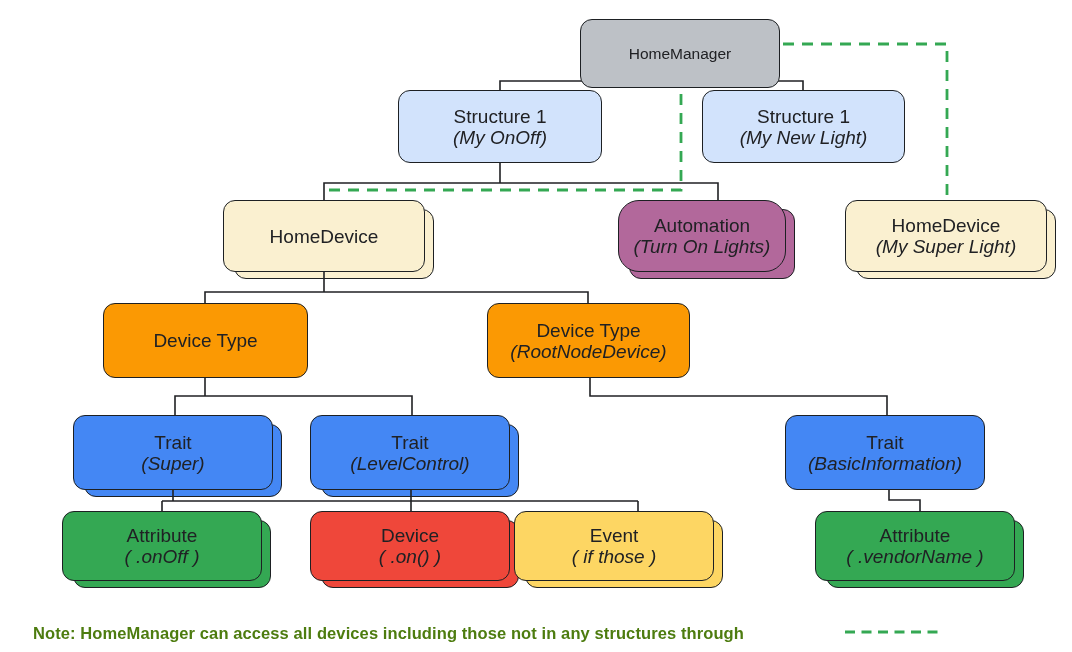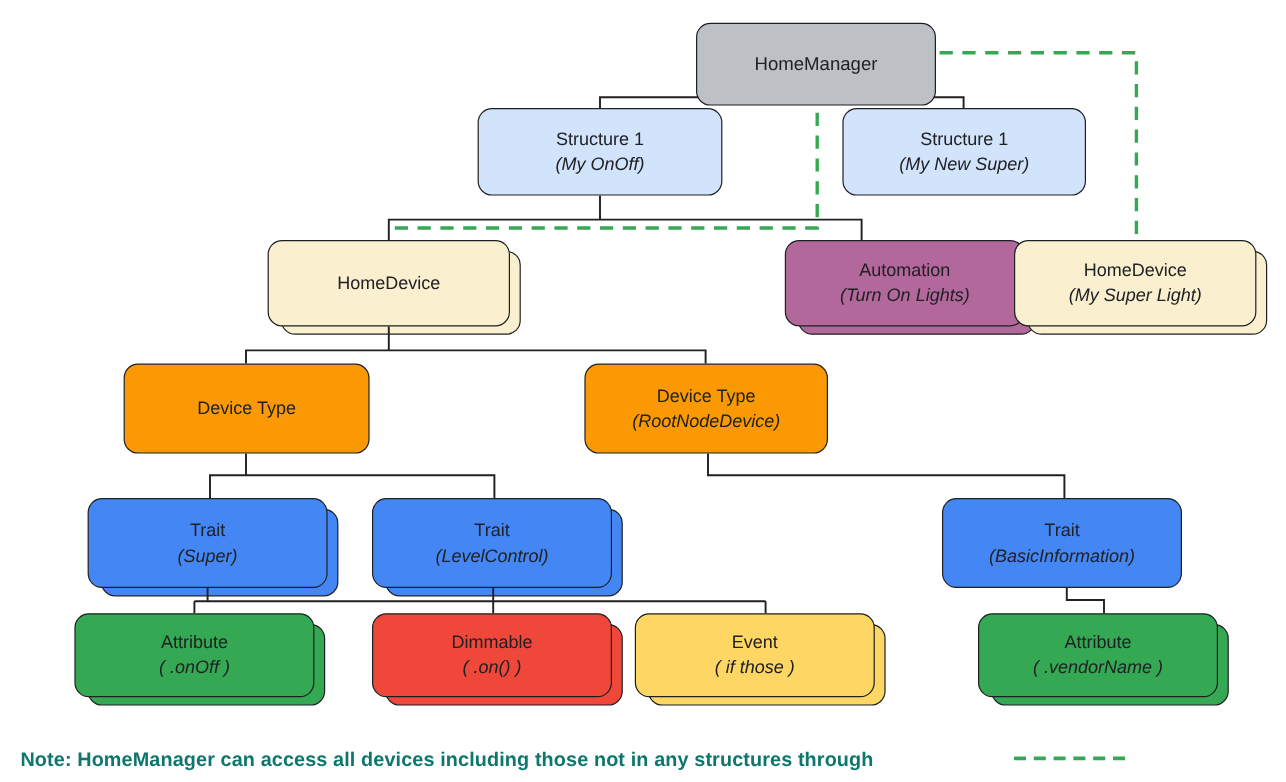--- a/index.html
+++ b/index.html
@@ -6,40 +6,40 @@
   .canvas{
     position:relative; width:1072px; height:652px; background:#ffffff;
     font-family:"Liberation Sans", sans-serif; color:#202124; overflow:hidden;
     z-index:0;
   }
   .wires{position:absolute; left:0; top:0; width:1072px; height:652px;}
   .node{
     position:absolute; box-sizing:border-box;
     display:flex; flex-direction:column; align-items:center; justify-content:center;
     text-align:center; border:1.6px solid #1d2023; border-radius:12px;
-    background:var(--fill); font-size:15px; line-height:21px; color:#202124;
+    background:var(--fill); font-size:19px; line-height:21px; color:#202124;
   }
   .node .sub{font-style:italic;}
   .stacked::after{
     content:""; position:absolute; top:8px; left:10px; width:100%; height:100%;
     box-sizing:border-box; background:var(--fill);
     border:1.6px solid #1d2023; border-radius:12px; z-index:-1;
   }
   .c-gray{--fill:#BDC1C6;}
   .c-lblue{--fill:#D2E3FC;}
   .c-cream{--fill:#FAF0D0;}
   .c-mauve{--fill:#B2689B;}
   .c-orange{--fill:#FB9903;}
   .c-blue{--fill:#4487F4;}
   .c-green{--fill:#34A853;}
   .c-red{--fill:#EF473A;}
   .c-yellow{--fill:#FDD663;}
   .note{
-    position:absolute; left:17px; top:624px; font-size:16.5px; font-weight:bold;
-    color:#0f766e; letter-spacing:0.1px;
+    position:absolute; left:33px; top:624px; font-size:16.5px; font-weight:bold;
+    color:#4d7c0f; letter-spacing:0.1px;
   }
 </style>
 </head>
 <body>
 
 <div class="canvas">
 
   <svg class="wires" viewBox="0 0 1072 652">
 
     <g fill="none" stroke="#202124" stroke-width="1.6">
@@ -64,28 +64,28 @@
     <span>HomeManager</span>
   </div>
 
   <div class="node c-lblue" style="left:398px;top:90px;width:204px;height:73px;">
     <span>Structure 1</span>
     <span class="sub">(My OnOff)</span>
   </div>
 
   <div class="node c-lblue" style="left:702px;top:90px;width:203px;height:73px;">
     <span>Structure 1</span>
-    <span class="sub">(My New Super)</span>
+    <span class="sub">(My New Light)</span>
   </div>
 
   <div class="node c-cream stacked" style="left:223px;top:200px;width:202px;height:72px;">
     <span>HomeDevice</span>
   </div>
 
-  <div class="node c-mauve stacked" style="left:654px;top:200px;width:200px;height:72px;">
+  <div class="node c-mauve stacked" style="left:618px;top:200px;width:168px;height:72px;border-radius:21px;">
     <span>Automation</span>
     <span class="sub">(Turn On Lights)</span>
   </div>
 
   <div class="node c-cream stacked" style="left:845px;top:200px;width:202px;height:72px;">
     <span>HomeDevice</span>
     <span class="sub">(My Super Light)</span>
   </div>
 
   <div class="node c-orange" style="left:103px;top:303px;width:205px;height:75px;">
@@ -111,25 +111,25 @@
     <span>Trait</span>
     <span class="sub">(BasicInformation)</span>
   </div>
 
   <div class="node c-green stacked" style="left:62px;top:511px;width:200px;height:70px;">
     <span>Attribute</span>
     <span class="sub">( .onOff )</span>
   </div>
 
   <div class="node c-red stacked" style="left:310px;top:511px;width:200px;height:70px;">
-    <span>Dimmable</span>
+    <span>Device</span>
     <span class="sub">( .on() )</span>
   </div>
 
-  <div class="node c-yellow stacked" style="left:529px;top:511px;width:200px;height:70px;">
+  <div class="node c-yellow stacked" style="left:514px;top:511px;width:200px;height:70px;">
     <span>Event</span>
     <span class="sub">( if those )</span>
   </div>
 
   <div class="node c-green stacked" style="left:815px;top:511px;width:200px;height:70px;">
     <span>Attribute</span>
     <span class="sub">( .vendorName )</span>
   </div>
 
   <div class="note">Note: HomeManager can access all devices including those not in any structures through</div>

